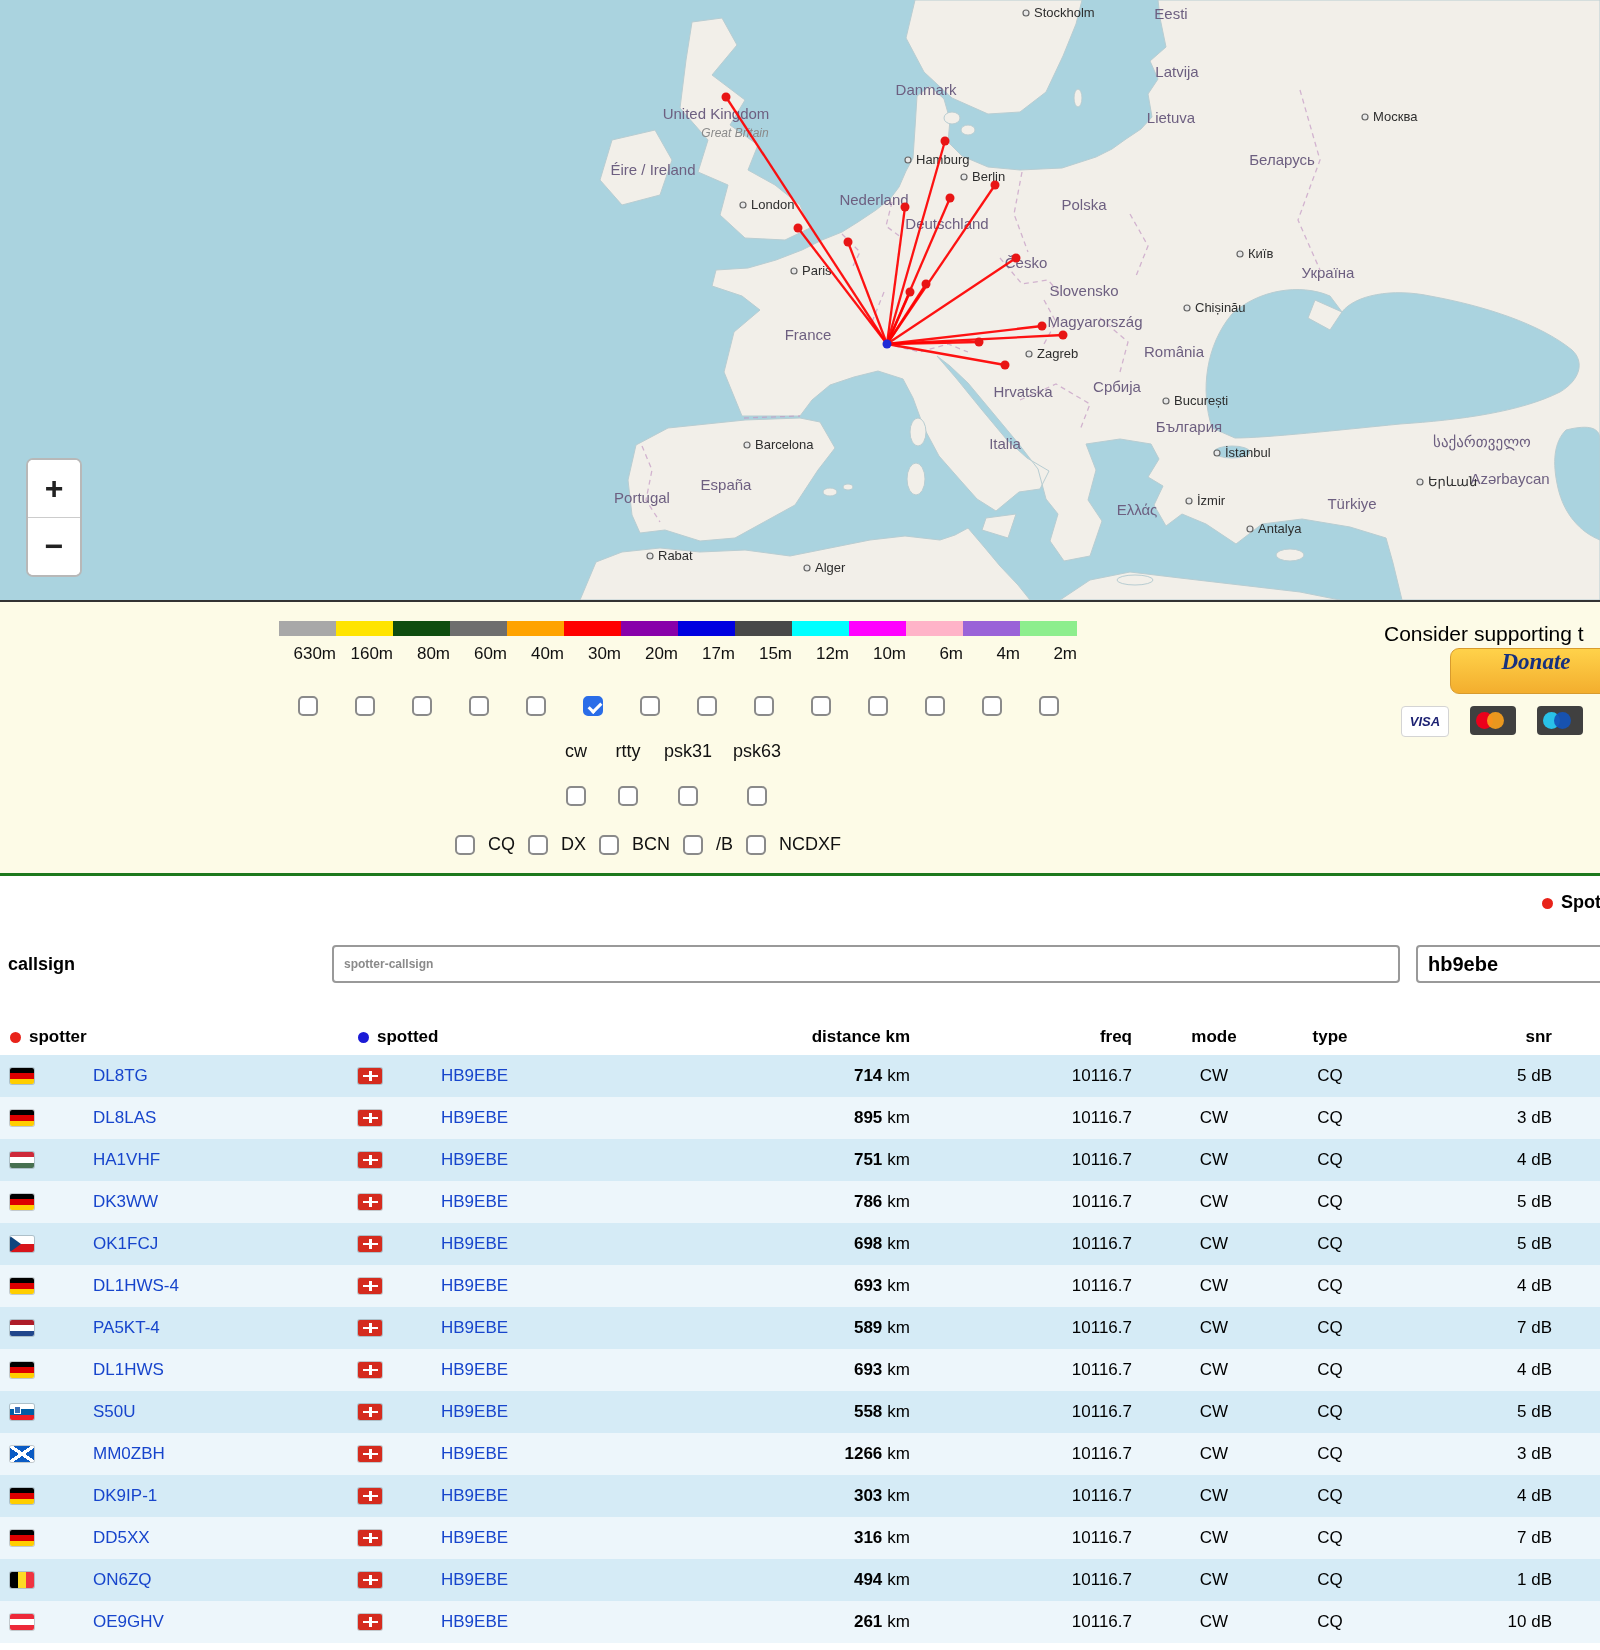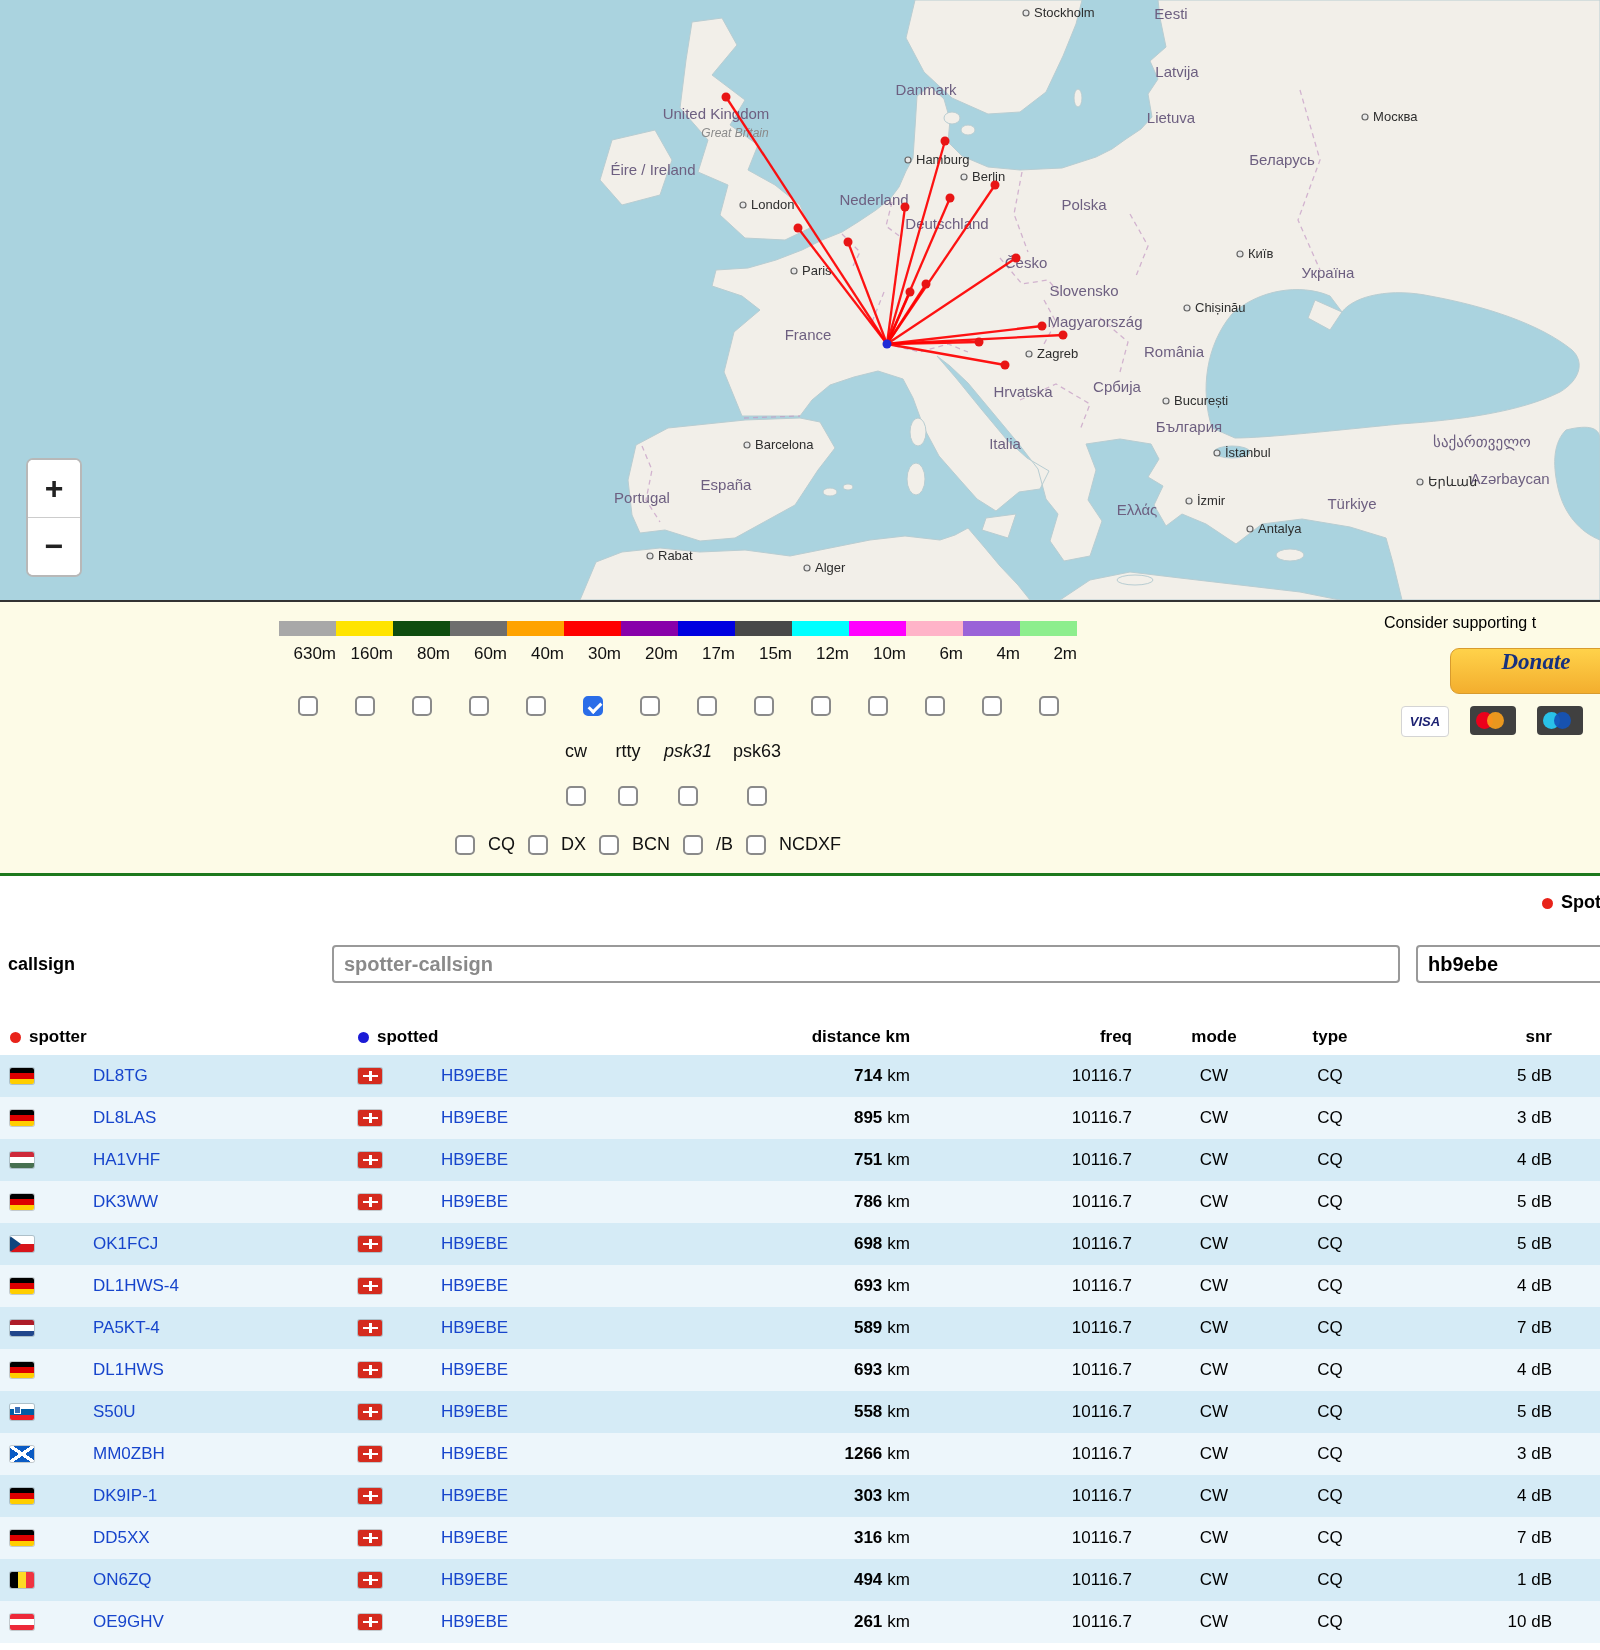--- a/index.html
+++ b/index.html
@@ -30,21 +30,21 @@
       box-sizing:border-box;position:relative;flex:none;cursor:pointer;}
   .cb.checked{background:#2a6de8;border-color:#2a6de8;}
   .cb.checked::after{content:"";position:absolute;left:6px;top:2px;width:5px;height:10px;
       border:solid #fff;border-width:0 3px 3px 0;transform:rotate(45deg);}
   .modes{position:absolute;left:552px;top:139px;display:flex;}
   .mode-col{display:flex;flex-direction:column;align-items:center;}
   .mode-col .m-label{font-size:18px;color:#111;}
   .mode-col .cb{margin-top:24px;}
   .filter-row{position:absolute;left:455px;top:232px;display:flex;align-items:center;gap:13px;}
   .filter-label{font-size:18px;color:#111;}
-  .donate-msg{position:absolute;left:1384px;top:12px;font-size:16px;white-space:nowrap;}
+  .donate-msg{position:absolute;left:1384px;top:20px;font-size:21px;white-space:nowrap;}
   .donate-btn{position:absolute;left:1450px;top:46px;width:170px;height:44px;border-radius:9px;
       background:linear-gradient(#ffd24a,#f3ae2e);border:1px solid #d89b2e;
       color:#16317f;text-align:center;line-height:42px;cursor:pointer;
       font:italic bold 23px "Liberation Serif",serif;}
   .cards{position:absolute;left:1364px;top:104px;display:flex;gap:21px;padding-left:37px;}
   .card{width:46px;height:29px;border-radius:4px;position:relative;flex:none;}
   .card-visa{background:#fff;border:1px solid #d4d4d4;color:#1a1f71;
       font:italic bold 13px "Liberation Sans",sans-serif;text-align:center;line-height:29px;}
   .card-mastercard{background:#404040;}
   .card-mastercard::before,.card-mastercard::after{content:"";position:absolute;top:6px;width:17px;height:17px;border-radius:50%;}
@@ -60,21 +60,21 @@
   
   .spotter-sec{position:relative;width:1600px;height:143px;background:#fff;}
   .spotter-title{position:absolute;top:16px;left:0;width:1600px;text-align:right;}
   .spotter-title .inner{position:relative;left:62px;font-weight:bold;font-size:18px;}
   .dot{display:inline-block;width:11px;height:11px;border-radius:50%;vertical-align:middle;margin-right:8px;flex:none;}
   .dot-red{background:#e8231a;}
   .dot-blue{background:#1b1bd6;}
   .callsign-label{position:absolute;left:8px;top:78px;font-weight:bold;font-size:18px;}
   .cs-input{position:absolute;top:69px;height:38px;box-sizing:border-box;border:2px solid #999;
       border-radius:4px;padding:0 10px;font-family:"Liberation Sans",sans-serif;}
-  #cs-input-main{left:332px;width:1068px;font-size:20px;}
+  #cs-input-main{left:332px;width:1068px;font-size:12px;}
   #cs-input-main::placeholder{color:#8a8a8a;font-weight:bold;opacity:1;}
   #cs-input-side{left:1416px;width:210px;font-size:20px;font-weight:bold;}
 
   
   .spots-table{width:1600px;}
   .trow{display:grid;grid-template-columns:352px 256px 302px 222px 164px 68px 1fr;
         height:42px;align-items:center;font-size:17px;}
   .thead{height:36px;font-weight:bold;background:#fff;}
   .trow.odd{background:#d5ebf6;}
   .trow.even{background:#edf6fb;}
@@ -358,21 +358,21 @@
     </div>
   <div class="modes" id="modes">
       <div class="mode-col" style="width: 48px; margin-right: 2px;">
         <div class="m-label">cw</div>
         <div class="cb"></div>
       </div>
       <div class="mode-col" style="width: 52px; margin-right: 2px;">
         <div class="m-label">rtty</div>
         <div class="cb"></div>
       </div>
-      <div class="mode-col" style="width: 64px; margin-right: 2px; font-style: italic;">
+      <div class="mode-col" style="width: 64px; margin-right: 2px;">
         <div class="m-label">psk31</div>
         <div class="cb"></div>
       </div>
       <div class="mode-col" style="width: 70px; margin-right: 2px;">
         <div class="m-label">psk63</div>
         <div class="cb"></div>
       </div>
     </div>
   <div class="filter-row" id="filter-row">
       <div class="cb"></div>

